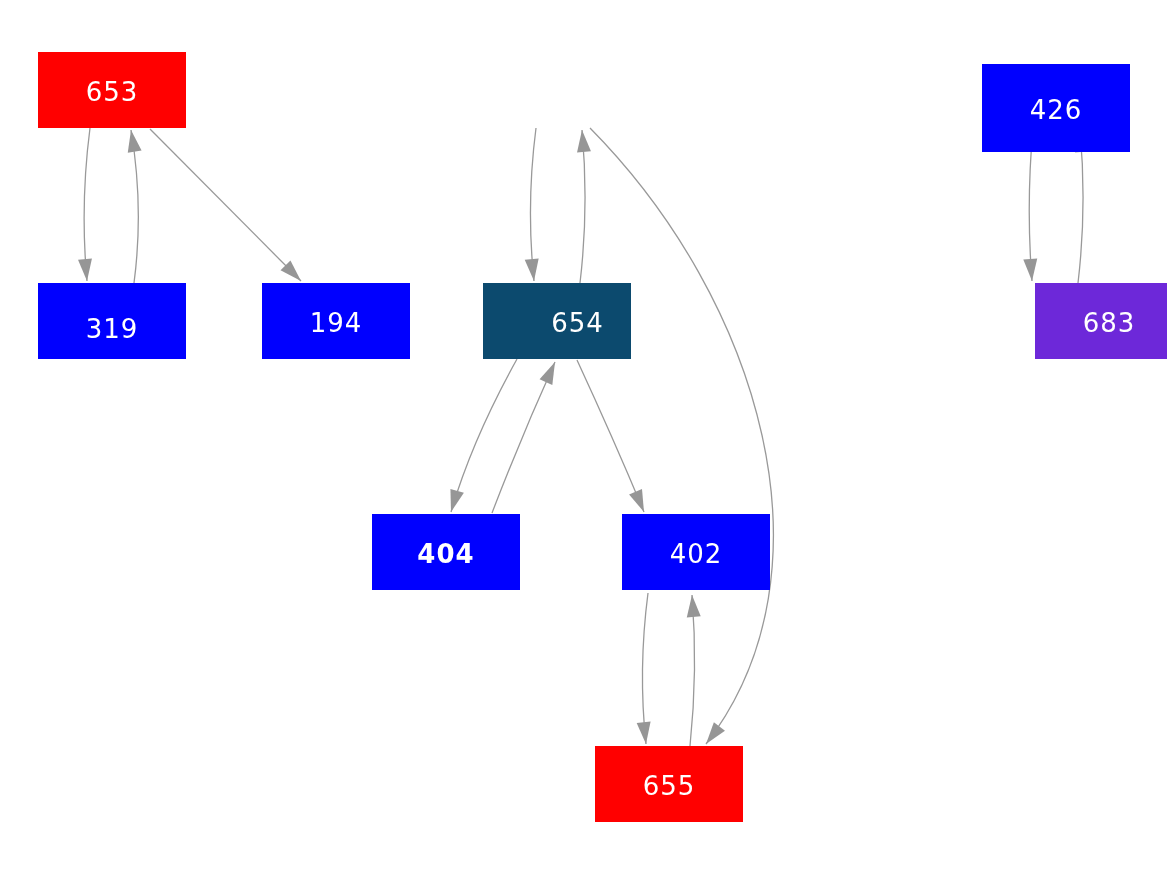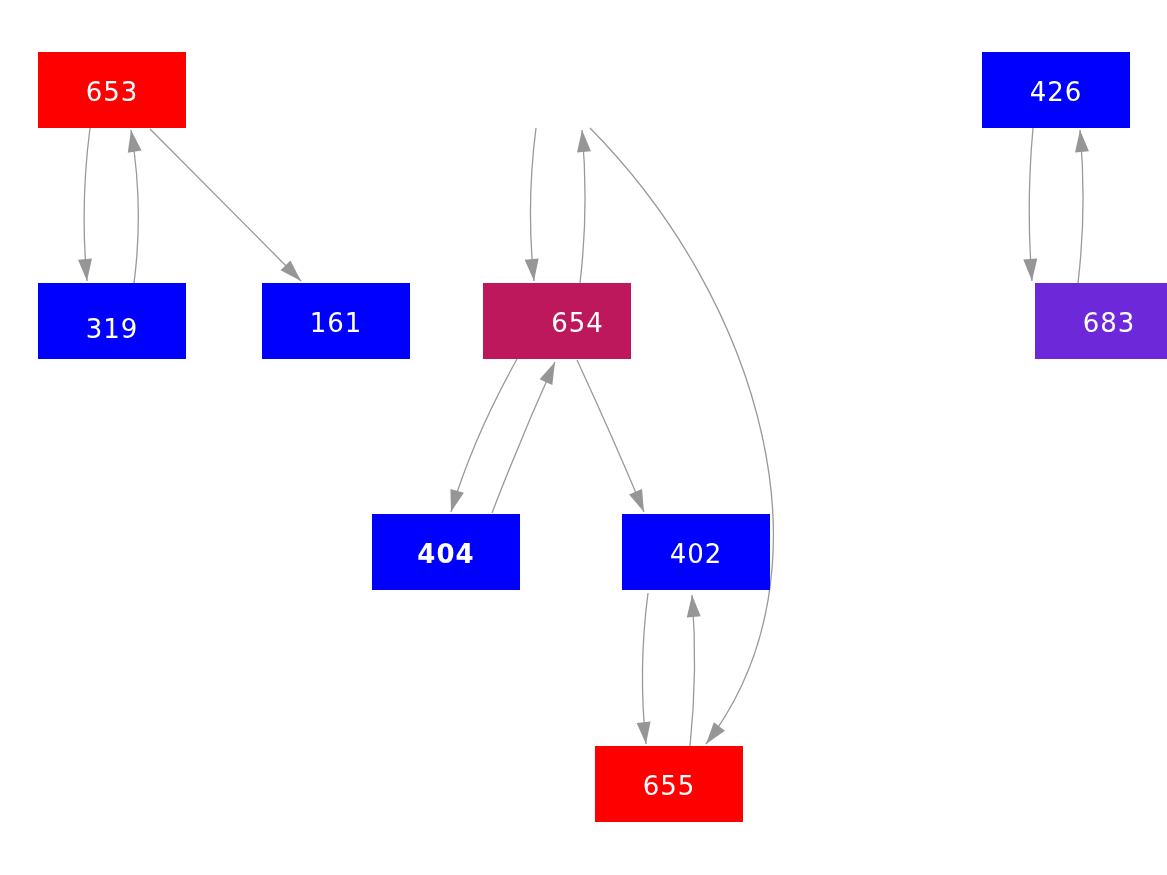--- a/index.html
+++ b/index.html
@@ -68,34 +68,34 @@
       </g>
   </svg>
 
   <div class="node" style="left: 38px; top: 52px; width: 148px; height: 76px; background: rgb(255, 0, 0);">
     <span class="node-label" style="color: #ffffff;">653</span>
   </div>
   <div class="node" style="left: 38px; top: 283px; width: 148px; height: 76px; background: rgb(0, 0, 255);">
     <span class="node-label" style="color: rgb(255, 255, 255); margin-top: 12px;">319</span>
   </div>
   <div class="node" style="left: 262px; top: 283px; width: 148px; height: 76px; background: rgb(0, 0, 255);">
-    <span class="node-label" style="color: rgb(255, 255, 255);">161</span>
+    <span class="node-label" style="color: rgb(255, 255, 255);">194</span>
   </div>
-  <div class="node" style="left: 483px; top: 283px; width: 148px; height: 76px; background: #be185d; padding-left: 41px;">
+  <div class="node" style="left: 483px; top: 283px; width: 148px; height: 76px; background: #0c4a6e; padding-left: 41px;">
     <span class="node-label" style="color: rgb(255, 255, 255);">654</span>
   </div>
   <div class="node" style="left: 372px; top: 514px; width: 148px; height: 76px; background: rgb(0, 0, 255);">
     <span class="node-label" style="color: rgb(255, 255, 255); font-weight: bold;">404</span>
   </div>
   <div class="node" style="left: 595px; top: 514px; width: 148px; height: 76px; background: rgb(0, 0, 255); margin-left: 27px;">
     <span class="node-label" style="color: rgb(255, 255, 255);">402</span>
   </div>
   <div class="node" style="left: 595px; top: 746px; width: 148px; height: 76px; background: rgb(255, 0, 0);">
     <span class="node-label" style="color: rgb(255, 255, 255);">655</span>
   </div>
-  <div class="node" style="left: 982px; top: 52px; width: 148px; height: 76px; background: rgb(0, 0, 255);">
+  <div class="node" style="left: 982px; top: 64px; width: 148px; height: 88px; background: rgb(0, 0, 255);">
     <span class="node-label" style="color: rgb(255, 255, 255);">426</span>
   </div>
   <div class="node" style="left: 1035px; top: 283px; width: 148px; height: 76px; background: #6d28d9;">
     <span class="node-label" style="color: rgb(255, 255, 255);">683</span>
   </div>
 
 </div>
 
 </body></html>

